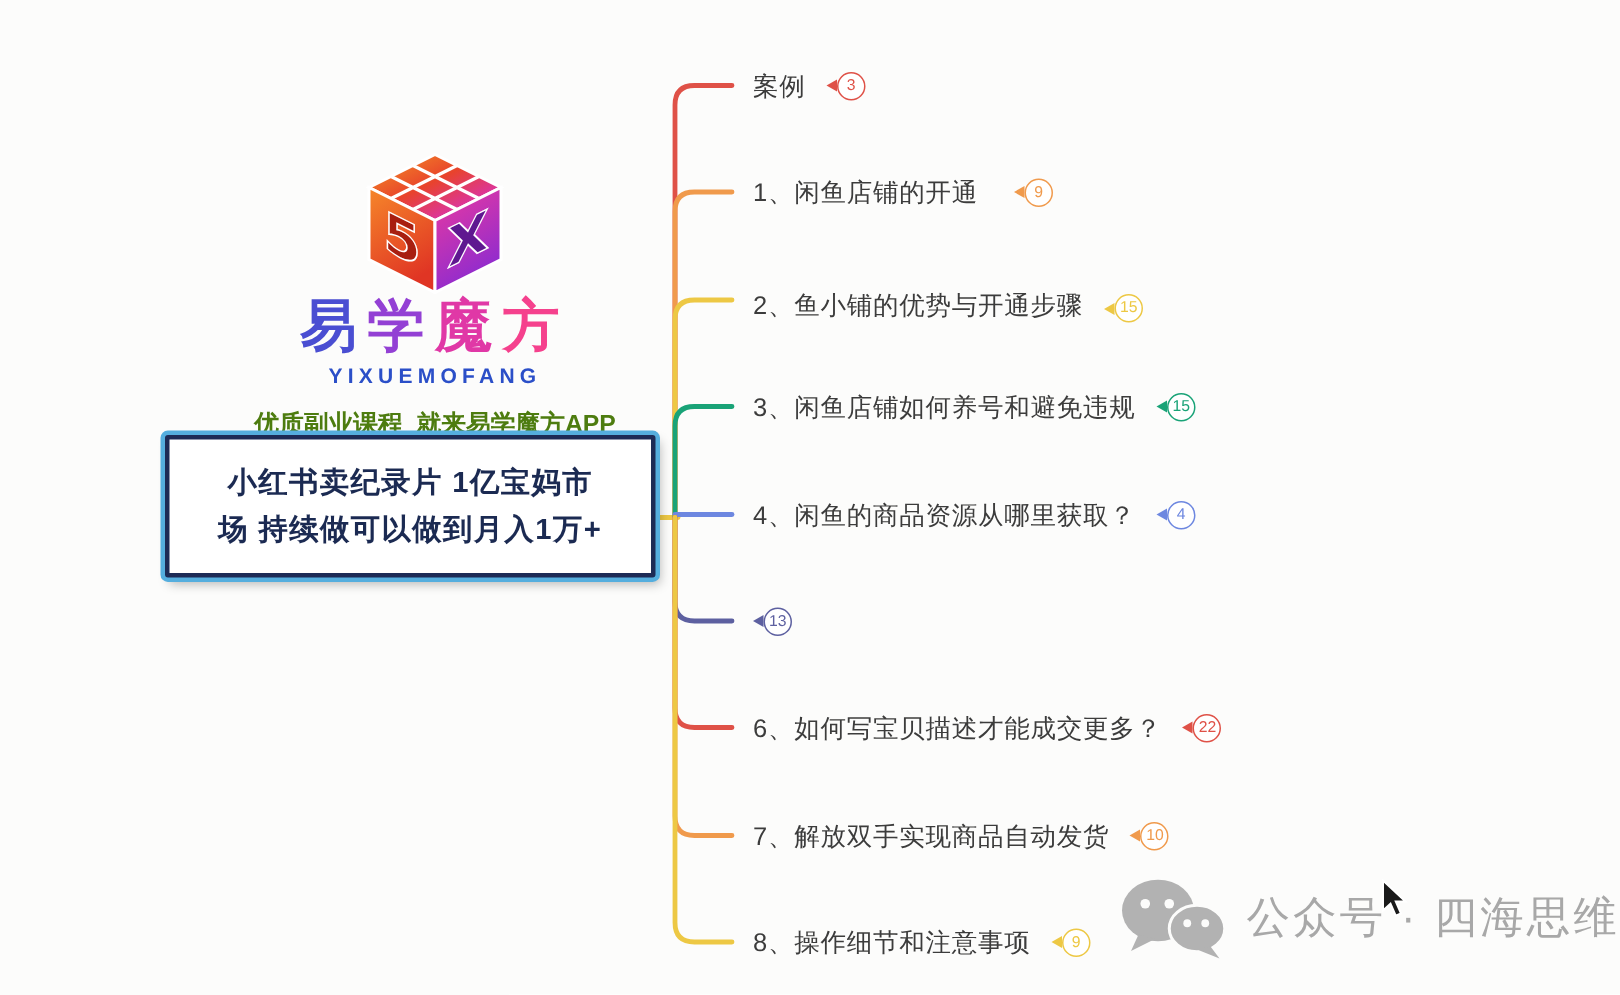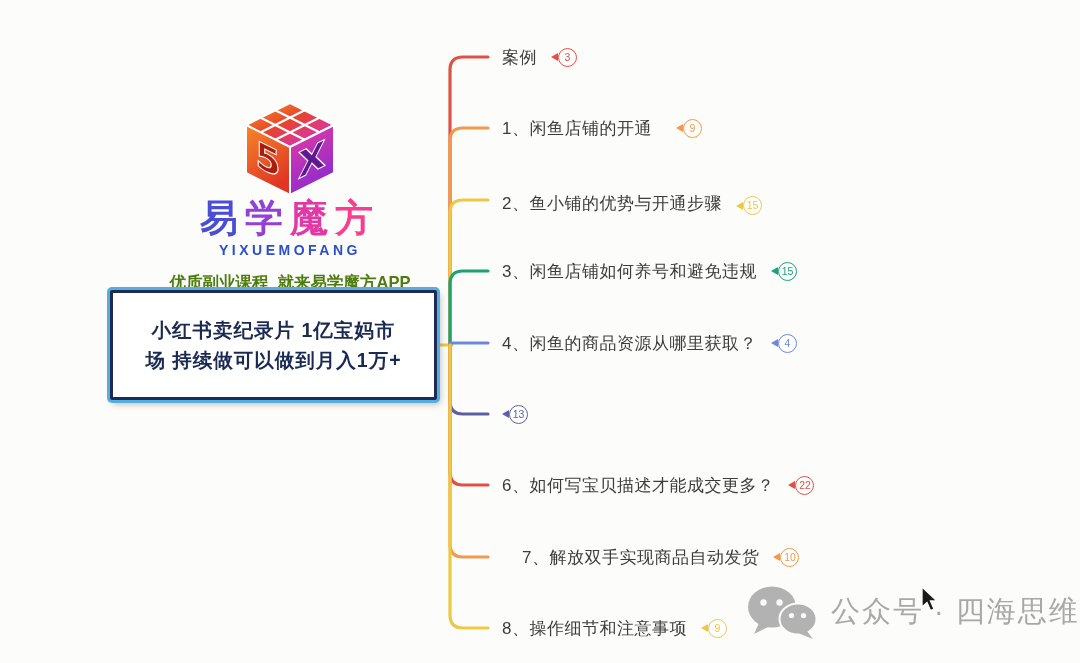--- a/index.html
+++ b/index.html
@@ -9,21 +9,21 @@
     background:#fcfcfb;font-family:"Liberation Sans","DejaVu Sans",sans-serif;
   }
   
   #logo-block{position:absolute;left:140px;top:98px;width:300px;text-align:center;}
   #cube-logo{display:block;margin:0 auto;}
   #brand-name{font-size:38px;font-weight:800;letter-spacing:7px;margin-top:2px;line-height:1.1;}
   #brand-latin{font-size:14px;font-weight:700;letter-spacing:3.5px;margin-top:2px;}
   #tagline{font-size:16.5px;font-weight:700;margin-top:14px;white-space:pre;}
   
   #central-topic{
-    position:absolute;left:110px;top:290px;width:327px;height:110px;box-sizing:border-box;
+    position:absolute;left:110px;top:290px;width:327px;height:95px;box-sizing:border-box;
     background:#ffffff;border:3px solid #1d2b56;border-radius:2px;
     box-shadow:0 0 0 3px #55aede, 3px 4px 7px rgba(0,0,0,.28);
     display:flex;flex-direction:column;justify-content:center;
     text-align:center;font-size:19.5px;font-weight:700;color:#1b2a52;
     line-height:1.55;letter-spacing:1px;cursor:default;
   }
   
   #connector-svg{position:absolute;left:0;top:0;}
   .branch{
     position:absolute;left:502px;height:30px;display:flex;align-items:center;gap:14px;
@@ -140,21 +140,21 @@
           <span class="badge-circle">13</span>
         </span>
       </div>
       <div class="branch" style="top: 470px;">
         <span class="branch-label">6、如何写宝贝描述才能成交更多？</span>
         <span class="badge" style="color: rgb(223, 81, 71);">
           <span class="badge-arrow"></span>
           <span class="badge-circle">22</span>
         </span>
       </div>
-      <div class="branch" style="top: 542px; margin-left: 20px;">
+      <div class="branch" style="top: 542px;">
         <span class="branch-label">7、解放双手实现商品自动发货</span>
         <span class="badge" style="color: rgb(240, 154, 76);">
           <span class="badge-arrow"></span>
           <span class="badge-circle">10</span>
         </span>
       </div>
       <div class="branch" style="top: 613px;">
         <span class="branch-label">8、操作细节和注意事项</span>
         <span class="badge" style="color: rgb(237, 200, 68);">
           <span class="badge-arrow"></span>

